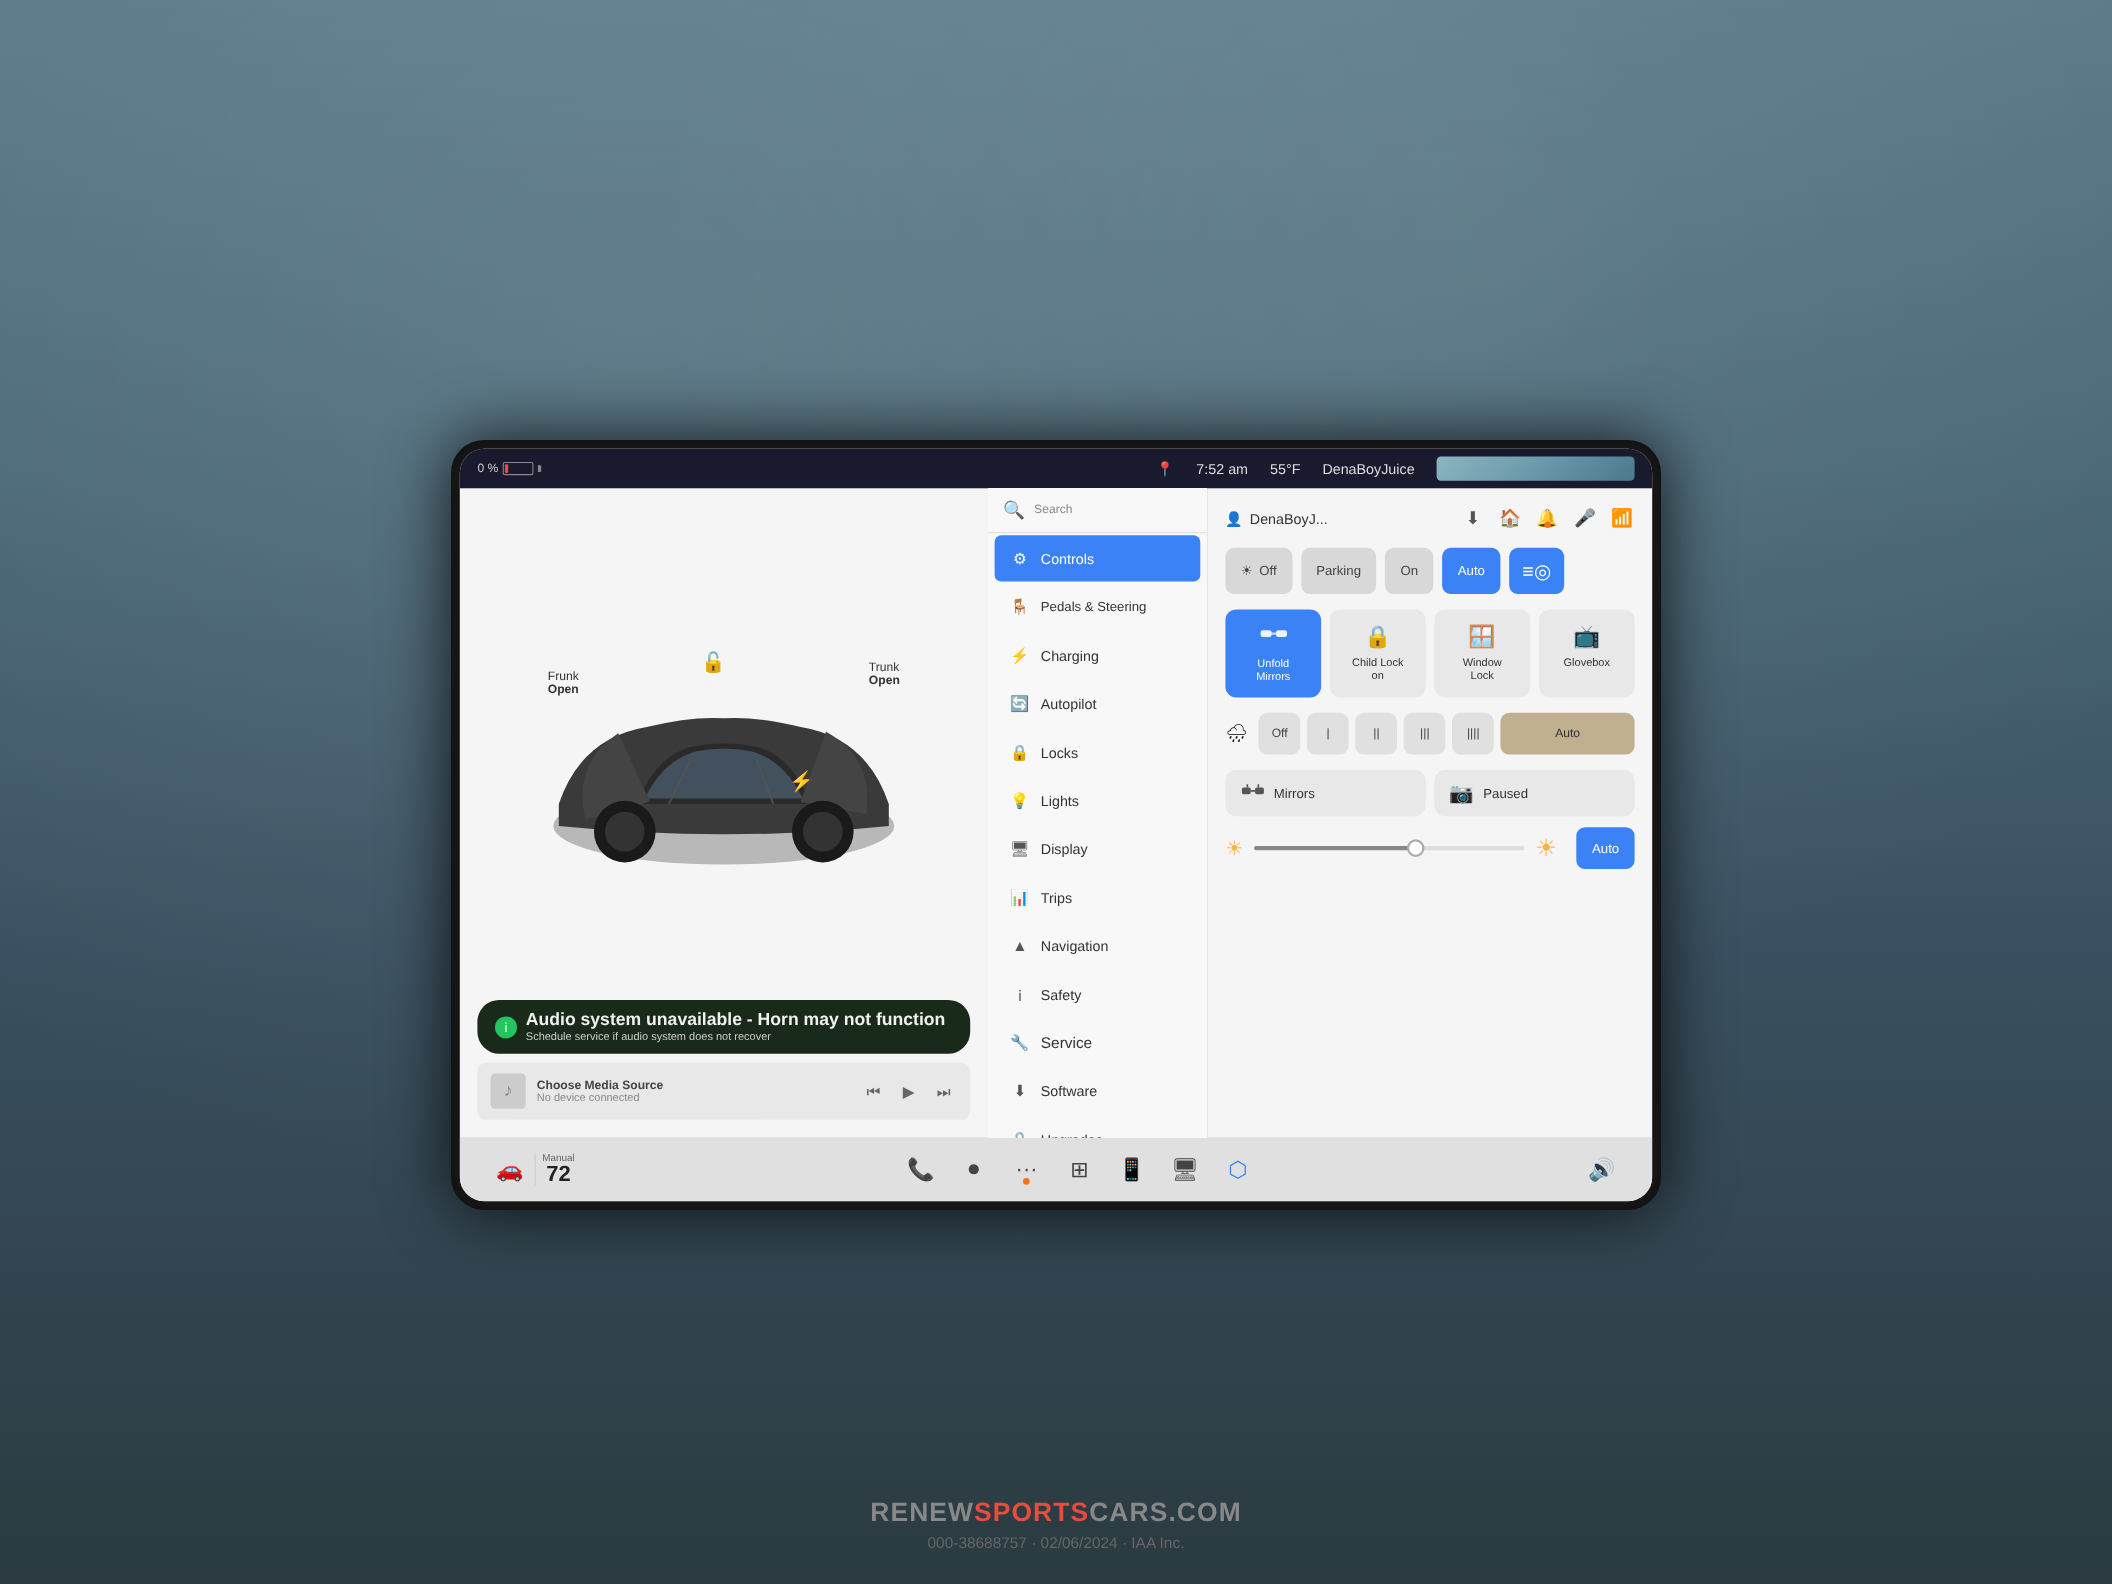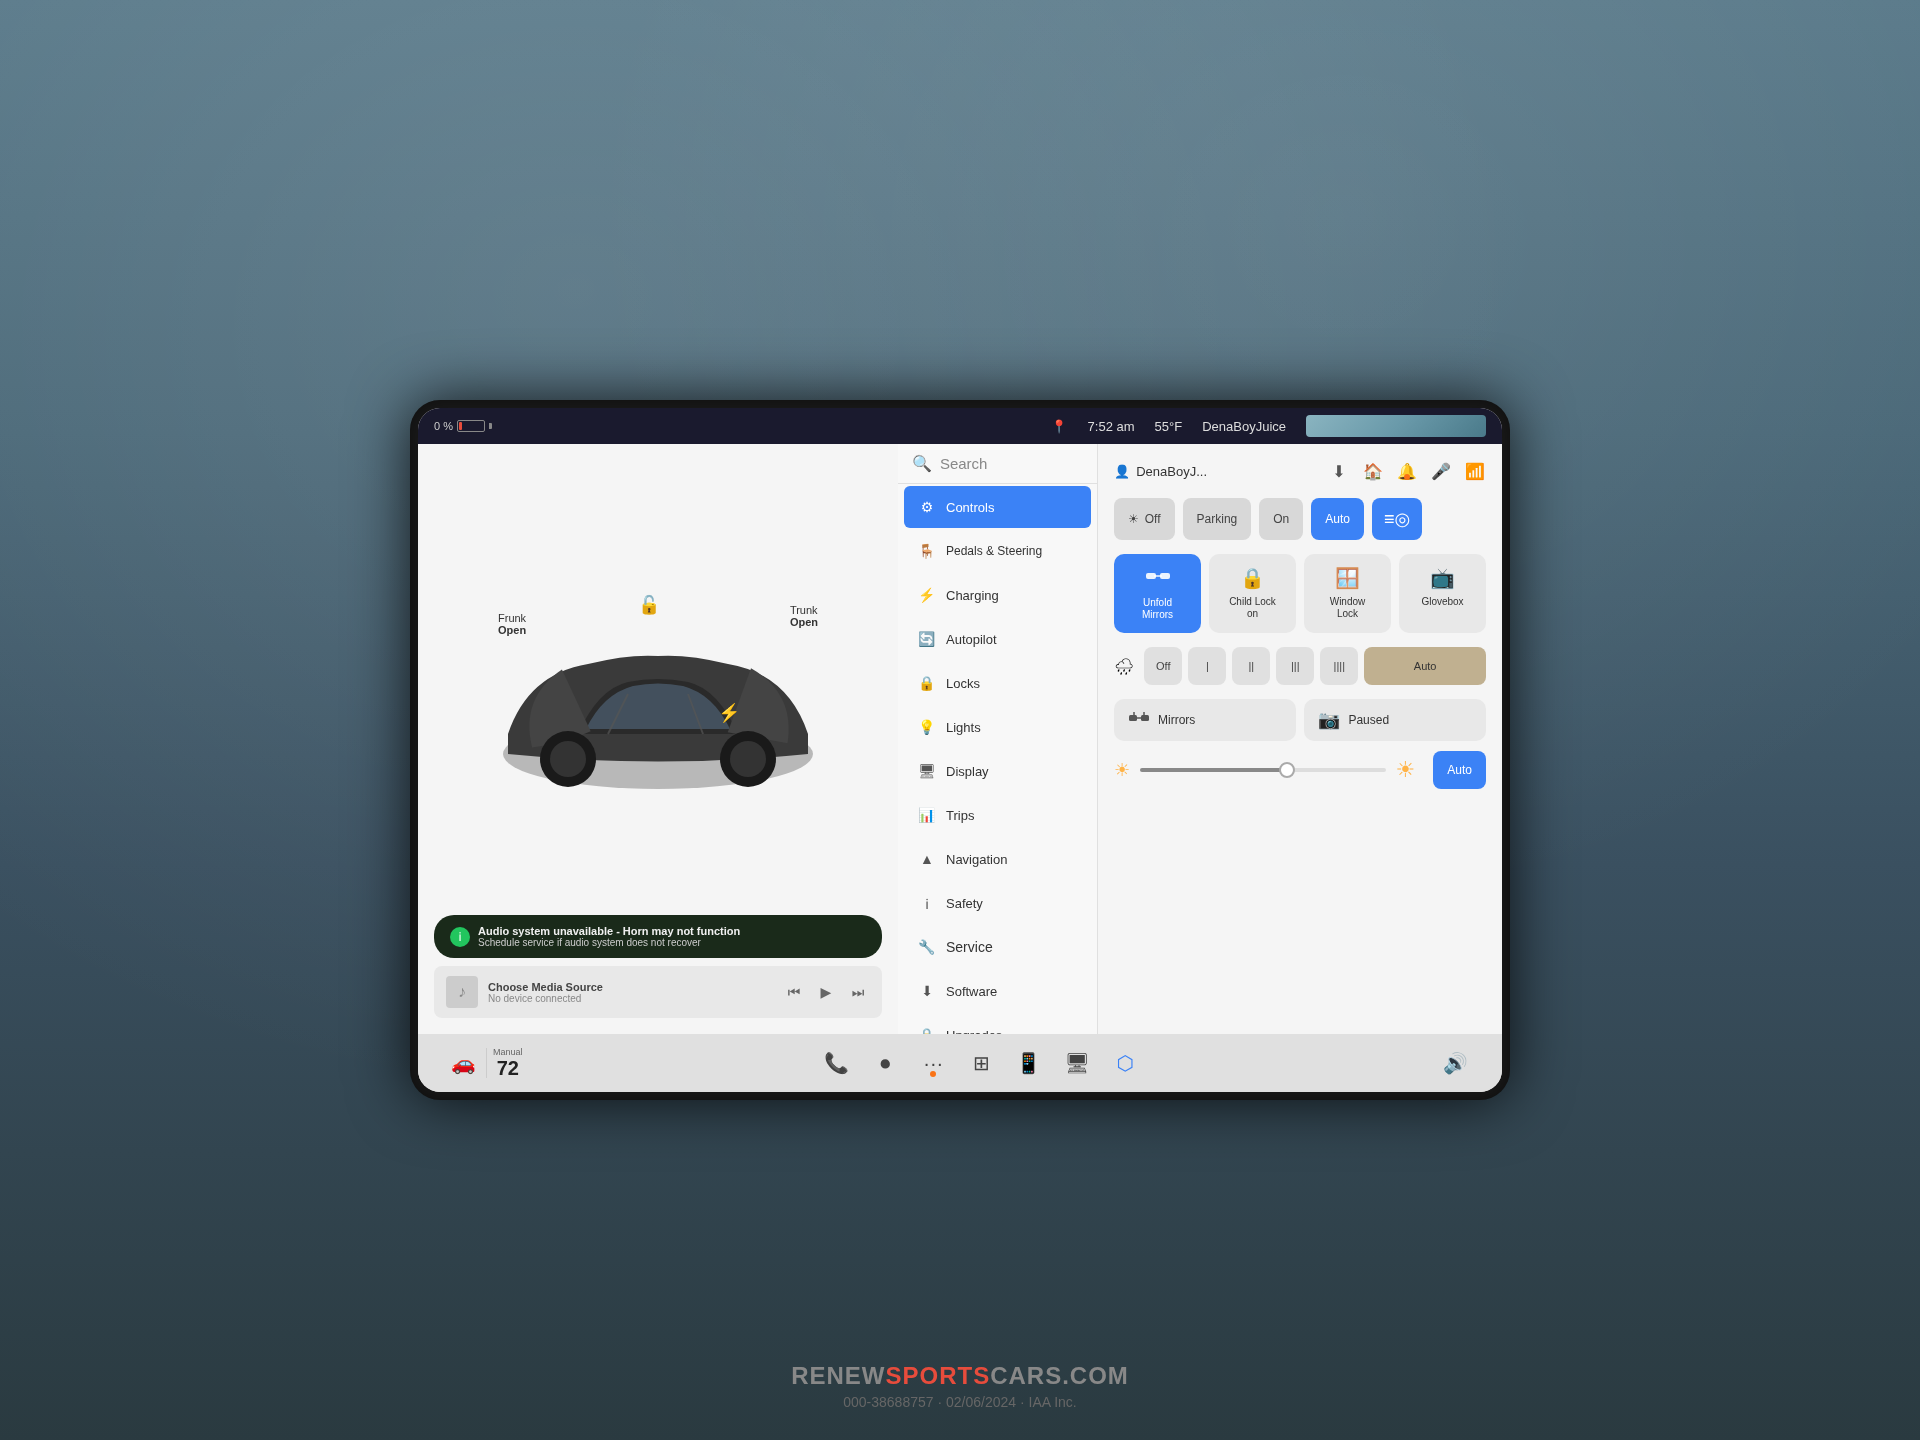--- a/index.html
+++ b/index.html
@@ -173,21 +173,21 @@
       flex-shrink: 0;
     }
 
     .alert-text {
       color: #ccc;
       font-size: 10px;
     }
 
     .alert-title {
       color: #f0f0f0;
-      font-size: 11px;
+      font-size: 16px;
       font-weight: 600;
     }
 
     
     .media-bar {
       height: 52px;
       background: #e8e8e8;
       border-radius: 8px;
       display: flex;
       align-items: center;
@@ -692,21 +692,21 @@
               <div class="media-btn">⏮</div>
               <div class="media-btn">▶</div>
               <div class="media-btn">⏭</div>
             </div>
           </div>
         </div>
 
         <div class="middle-panel">
           <div class="search-bar">
             <span>🔍</span>
-            <span style="color:#888; font-size:15px;">Search</span>
+            <span style="color:#888; font-size:11px;">Search</span>
           </div>
 
           <div>
             <div class="nav-item active">
               <span class="nav-icon">⚙</span>
               <span style="font-size:13px;">Controls</span>
             </div>
             <div class="nav-item">
               <span class="nav-icon">🪑</span>
               <span style="font-size:12px;">Pedals &amp; Steering</span>

